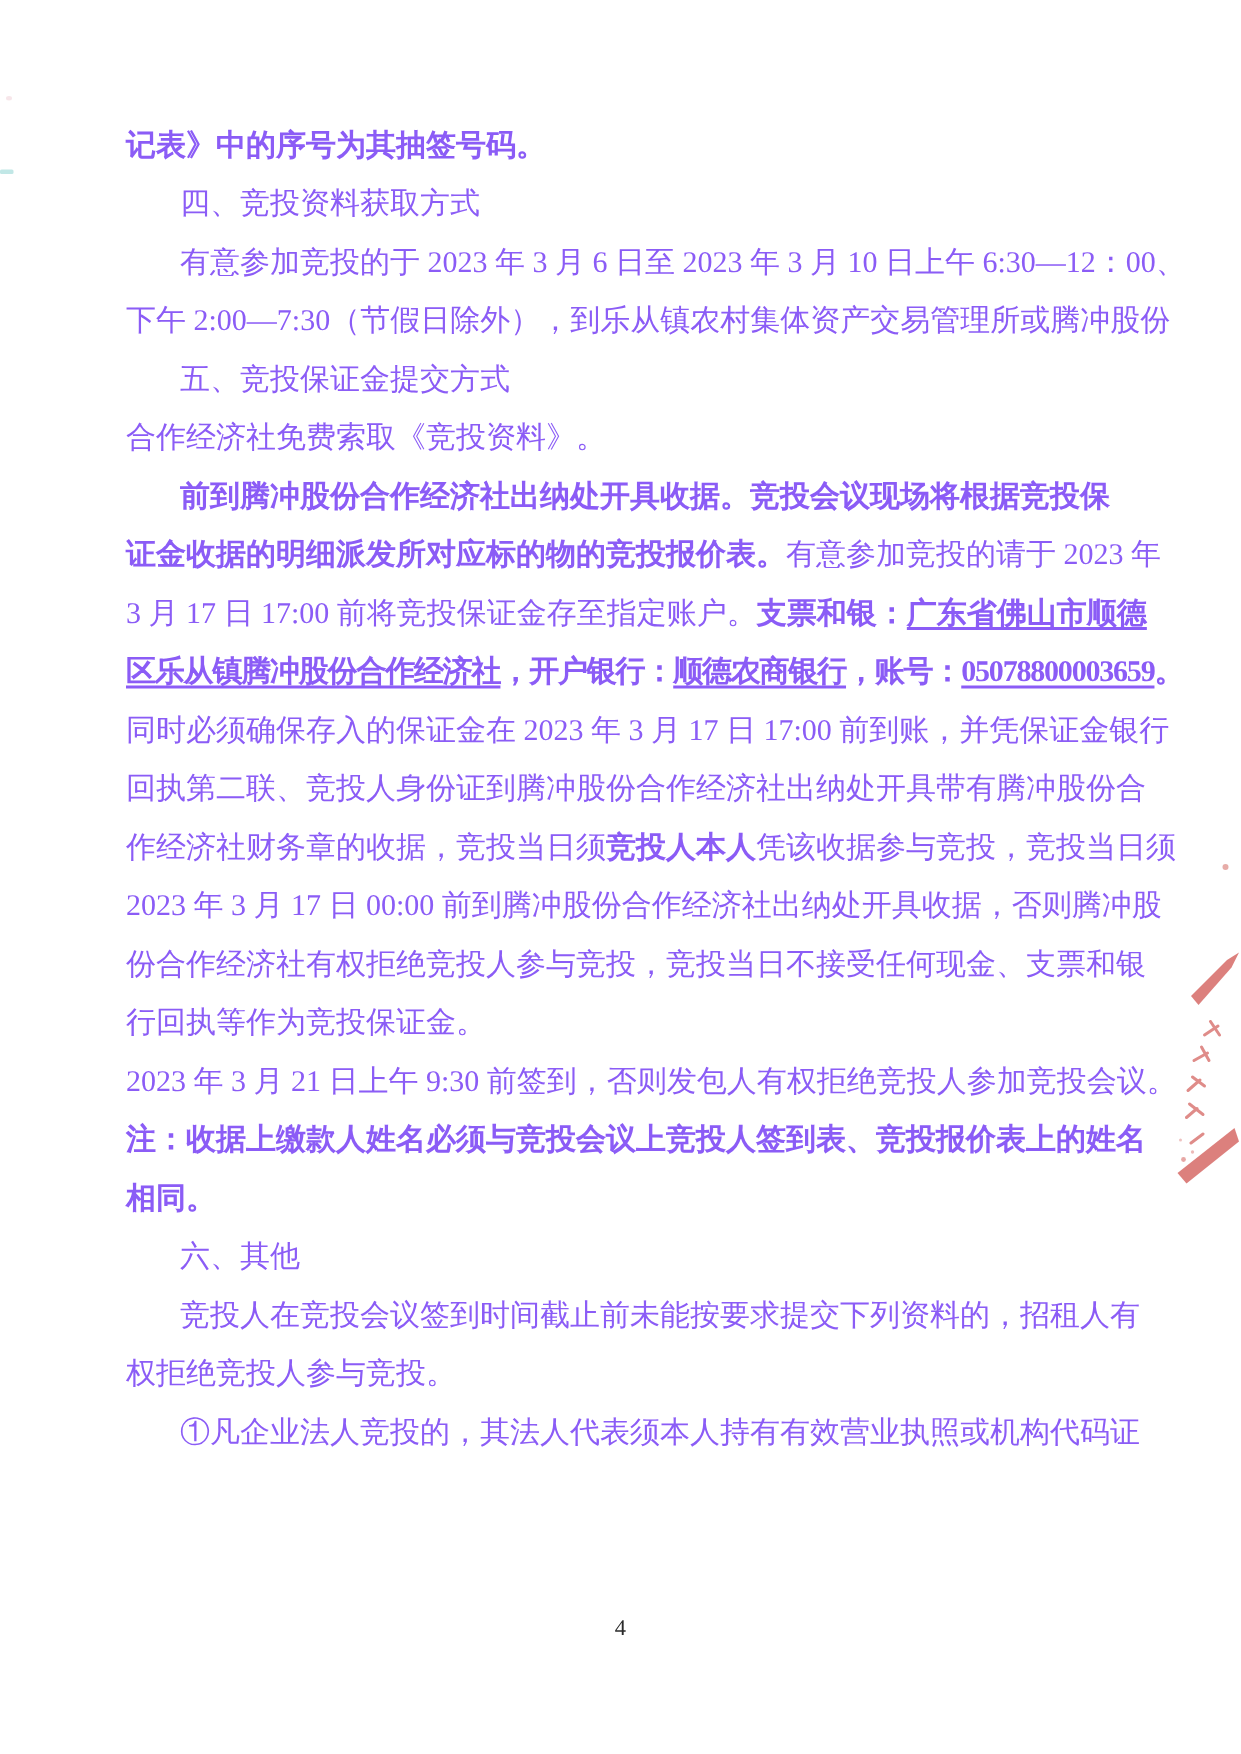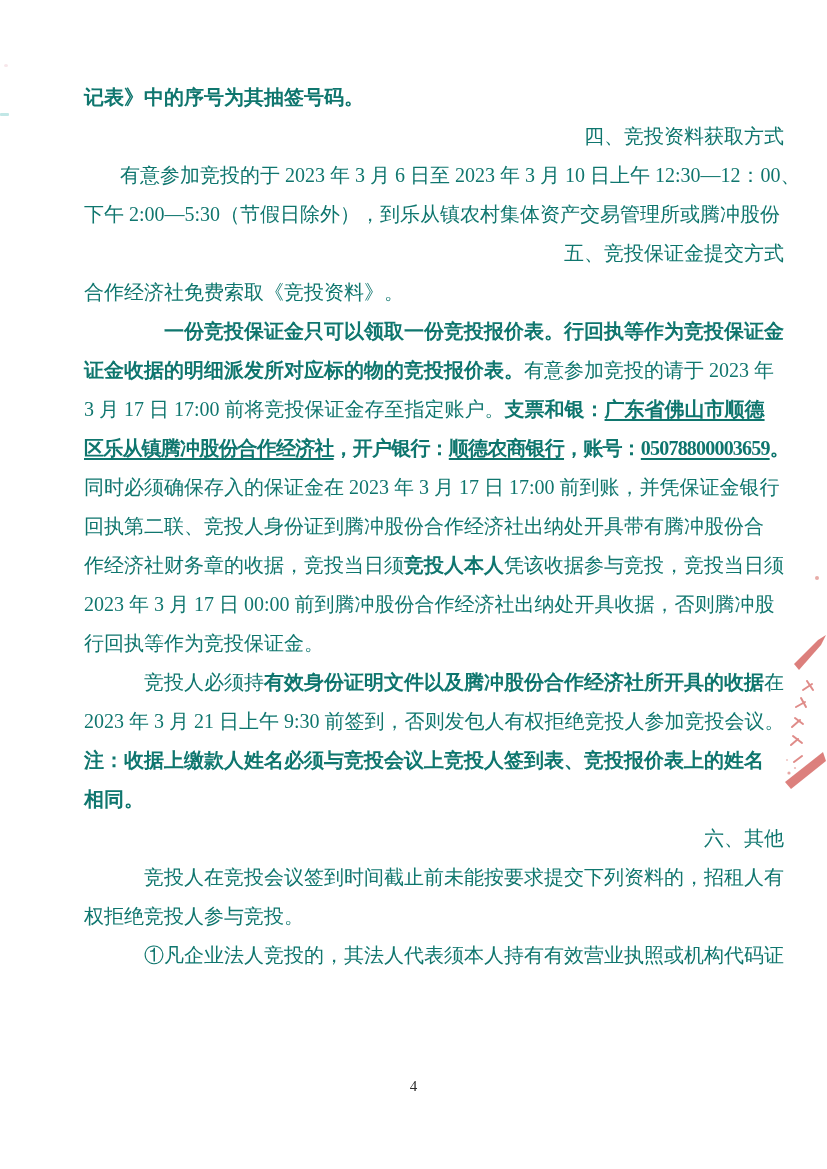--- a/index.html
+++ b/index.html
@@ -20,23 +20,23 @@
     position: absolute;
     left: 84px;
     top: 78px;
     width: 700px;
   }
   .ln {
     height: 39px;
     line-height: 39px;
     font-size: 20px;
     white-space: nowrap;
-    color: #0f766e;
+    color: #8b5cf6;
   }
-  .indent { padding-left: 36px; text-align: right; }
+  .indent { padding-left: 36px; }
   .b { font-weight: bold; }
   .u {
     text-decoration: underline;
     text-decoration-thickness: 1.5px;
     text-underline-offset: 3px;
     text-align: center;
   }
   .tight { letter-spacing: -0.8px; }
   .footer {
     position: absolute;
@@ -94,43 +94,43 @@
   <div class="mark-cyan"></div>
   <div class="speckle-pink"></div>
   <div class="speckle-red"></div>
 
   <div class="content">
 
     <div class="ln"><span class="b">记表》中的序号为其抽签号码。</span></div>
 
     <div class="ln indent"><span>四、竞投资料获取方式</span></div>
 
-    <div class="ln indent"><span>有意参加竞投的于 2023 年 3 月 6 日至 2023 年 3 月 10 日上午 12:30—12：00、</span></div>
-    <div class="ln"><span>下午 2:00—5:30（节假日除外），到乐从镇农村集体资产交易管理所或腾冲股份</span></div>
+    <div class="ln indent"><span>有意参加竞投的于 2023 年 3 月 6 日至 2023 年 3 月 10 日上午 6:30—12：00、</span></div>
+    <div class="ln"><span>下午 2:00—7:30（节假日除外），到乐从镇农村集体资产交易管理所或腾冲股份</span></div>
     <div class="ln indent"><span>五、竞投保证金提交方式</span></div>
 
     <div class="ln"><span>合作经济社免费索取《竞投资料》。</span></div>
 
-    <div class="ln indent"><span class="b">一份竞投保证金只可以领取一份竞投报价表。行回执等作为竞投保证金</span></div>
+    <div class="ln indent"><span class="b">前到腾冲股份合作经济社出纳处开具收据。竞投会议现场将根据竞投保</span></div>
 
     <div class="ln"><span class="b">证金收据的明细派发所对应标的物的竞投报价表。</span><span>有意参加竞投的请于 2023 年</span></div>
 
     <div class="ln"><span>3 月 17 日 17:00 前将竞投保证金存至指定账户。</span><span class="b">支票和银：</span><span class="b u">广东省佛山市顺德</span></div>
 
     <div class="ln tight"><span class="b u">区乐从镇腾冲股份合作经济社</span><span class="b">，开户银行：</span><span class="b u">顺德农商银行</span><span class="b">，账号：</span><span class="b u">05078800003659</span><span class="b">。</span></div>
 
     <div class="ln"><span>同时必须确保存入的保证金在 2023 年 3 月 17 日 17:00 前到账，并凭保证金银行</span></div>
     <div class="ln"><span>回执第二联、竞投人身份证到腾冲股份合作经济社出纳处开具带有腾冲股份合</span></div>
 
     <div class="ln"><span>作经济社财务章的收据，竞投当日须</span><span class="b">竞投人本人</span><span>凭该收据参与竞投，竞投当日须</span></div>
 
     <div class="ln"><span>2023 年 3 月 17 日 00:00 前到腾冲股份合作经济社出纳处开具收据，否则腾冲股</span></div>
+    <div class="ln"><span>份合作经济社有权拒绝竞投人参与竞投，竞投当日不接受任何现金、支票和银</span></div>
     <div class="ln"><span>行回执等作为竞投保证金。</span></div>
 
-    <div class="ln indent"><span>竞投人必须持</span><span class="b">有效身份证明文件以及腾冲股份合作经济社所开具的收据</span><span>在</span></div>
 
     <div class="ln"><span>2023 年 3 月 21 日上午 9:30 前签到，否则发包人有权拒绝竞投人参加竞投会议。</span></div>
 
     <div class="ln"><span class="b">注：收据上缴款人姓名必须与竞投会议上竞投人签到表、竞投报价表上的姓名</span></div>
     <div class="ln"><span class="b">相同。</span></div>
 
     <div class="ln indent"><span>六、其他</span></div>
 
     <div class="ln indent"><span>竞投人在竞投会议签到时间截止前未能按要求提交下列资料的，招租人有</span></div>
     <div class="ln"><span>权拒绝竞投人参与竞投。</span></div>

